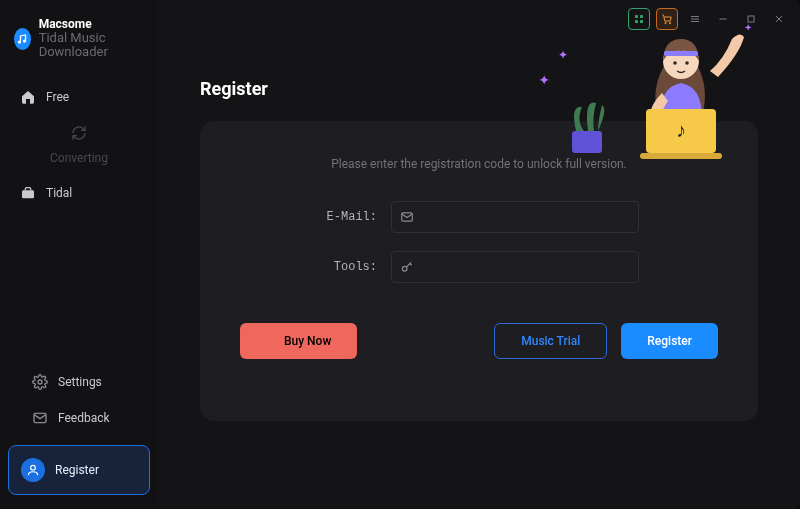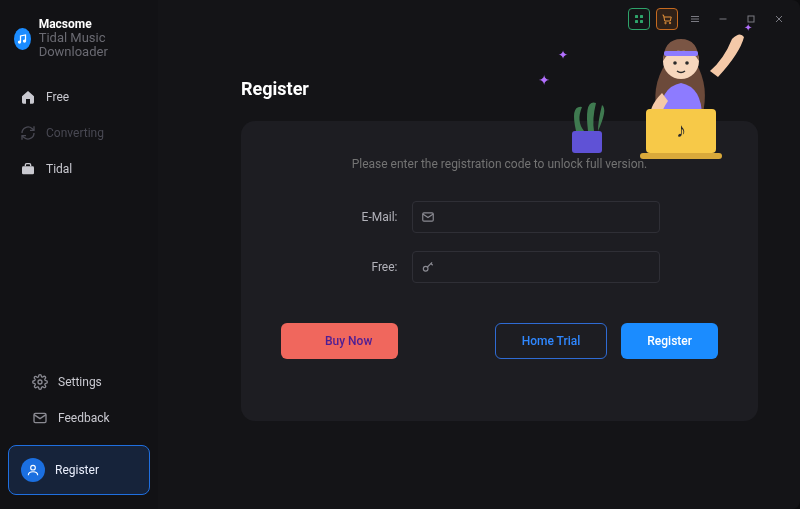--- a/index.html
+++ b/index.html
@@ -1,30 +1,30 @@
 <!DOCTYPE html>
 <html><head>
 <meta charset="utf-8">
 <style>
   * { margin: 0; padding: 0; box-sizing: border-box; font-family: -apple-system, BlinkMacSystemFont, "Segoe UI", Roboto, Arial, sans-serif; }
   body { background: #0d0d0f; color: #e6e6e6; width: 800px; height: 509px; overflow: hidden; }
-  .app { display: flex; width: 100%; height: 100%; background: #141417; border-radius: 8px; gap: 41px; }
+  .app { display: flex; width: 100%; height: 100%; background: #141417; border-radius: 8px; }
 
   
   .sidebar { width: 158px; background: #121215; display: flex; flex-direction: column; padding: 18px 0 14px 0; }
   .brand { display: flex; align-items: center; gap: 8px; padding: 0 14px 20px 14px; }
   .brand-logo { width: 22px; height: 22px; border-radius: 50%; background: #1b8cff; display: flex; align-items: center; justify-content: center; }
   .brand-logo svg { width: 12px; height: 12px; }
   .brand-text { display: flex; flex-direction: column; line-height: 1.1; }
   .brand-title { font-size: 12px; font-weight: 700; color: #fff; }
   .brand-sub { font-size: 13px; color: #6a6a72; }
 
   .nav { display: flex; flex-direction: column; gap: 2px; padding: 0 10px; }
   .nav-item { display: flex; align-items: center; gap: 10px; padding: 9px 10px; border-radius: 6px; font-size: 12px; color: #c9c9d0; cursor: pointer; }
-  .nav-item.inactive { color: #484852; }
+  .nav-item.inactive { color: #484852; flex-direction: column; }
   .nav-item .ico { width: 16px; height: 16px; display: flex; align-items: center; justify-content: center; }
   .nav-item .ico svg { width: 16px; height: 16px; }
 
   .spacer { flex: 1; }
 
   .bottom-nav { display: flex; flex-direction: column; gap: 2px; padding: 0 22px; }
   .nav-register { margin: 10px 8px 0 8px; display: flex; align-items: center; gap: 10px; padding: 12px 12px; border-radius: 8px; background: #16233a; border: 1px solid #1f6fe0; font-size: 12px; color: #e9eefc; cursor: pointer; }
   .nav-register .reg-ico { width: 24px; height: 24px; border-radius: 50%; background: #1b6fe0; display: flex; align-items: center; justify-content: center; }
   .nav-register .reg-ico svg { width: 14px; height: 14px; }
 
@@ -41,29 +41,29 @@
   .page-title { font-size: 18px; font-weight: 700; color: #fff; margin-bottom: 22px; }
 
   .card { position: relative; background: #1d1d22; border-radius: 14px; padding: 36px 40px 30px 40px; min-height: 300px; }
 
   .illustration { position: absolute; top: -110px; right: -6px; width: 210px; height: 150px; pointer-events: none; }
 
   .hint { text-align: center; font-size: 12px; color: #737373; margin-bottom: 30px; }
 
   .form { display: flex; flex-direction: column; gap: 18px; align-items: center; }
   .row { display: flex; align-items: center; gap: 14px; }
-  .row-label { width: 58px; text-align: right; font-size: 12px; color: #b2b2ba; }
+  .row-label { width: 58px; text-align: right; font-size: 12px; color: #b2b2ba; font-family: Liberation Mono, monospace; }
   .field { width: 248px; height: 32px; border: 1px solid #2f2f36; border-radius: 4px; background: transparent; display: flex; align-items: center; padding: 0 8px; gap: 8px; }
   .field svg { width: 14px; height: 14px; flex-shrink: 0; }
   .field input { flex: 1; background: transparent; border: none; outline: none; color: #e6e6e6; font-size: 12px; }
 
   .actions { display: flex; justify-content: space-between; align-items: center; margin-top: 40px; }
   .actions .right { display: flex; gap: 14px; }
   .btn { height: 36px; padding: 0 26px; border-radius: 6px; font-size: 12px; font-weight: 500; display: flex; align-items: center; justify-content: center; cursor: pointer; border: none; }
-  .btn-buy { background: #f0675d; color: #4c1d95; padding-left: 44px; }
+  .btn-buy { background: #f0675d; color: #000000; padding-left: 44px; }
   .btn-trial { background: transparent; color: #2f87ff; border: 1px solid #2f6bd4; }
   .btn-register { background: #1b8cff; color: #fff; }
 
   
   .sparkle { position: absolute; color: #b370ff; }
 </style>
 </head>
 <body>
 
 <div class="app">
@@ -242,34 +242,34 @@
             <label class="row-label">E-Mail:</label>
             <div class="field">
               <svg viewBox="0 0 24 24" fill="none" stroke="#8a8a92" stroke-width="2">
                   <rect x="3" y="5" width="18" height="14" rx="2"></rect>
                   <path d="M3 7l9 6 9-6"></path>
                 </svg>
               <input type="text" value="" style="">
             </div>
           </div>
           <div class="row">
-            <label class="row-label">Free:</label>
+            <label class="row-label">Tools:</label>
             <div class="field">
               <svg viewBox="0 0 24 24" fill="none" stroke="#8a8a92" stroke-width="2">
                   <circle cx="8" cy="15" r="4"></circle>
                   <path d="M11 12l8-8M17 6l3 3"></path>
                 </svg>
               <input type="text" value="" style="">
             </div>
           </div>
         </div>
 
         <div class="actions">
           <button class="btn btn-buy">Buy Now</button>
           <div class="right">
-            <button class="btn btn-trial">Home Trial</button>
+            <button class="btn btn-trial">Music Trial</button>
             <button class="btn btn-register">Register</button>
           </div>
         </div>
       </div>
     </div>
   </div>
 </div>
 
 </body></html>

